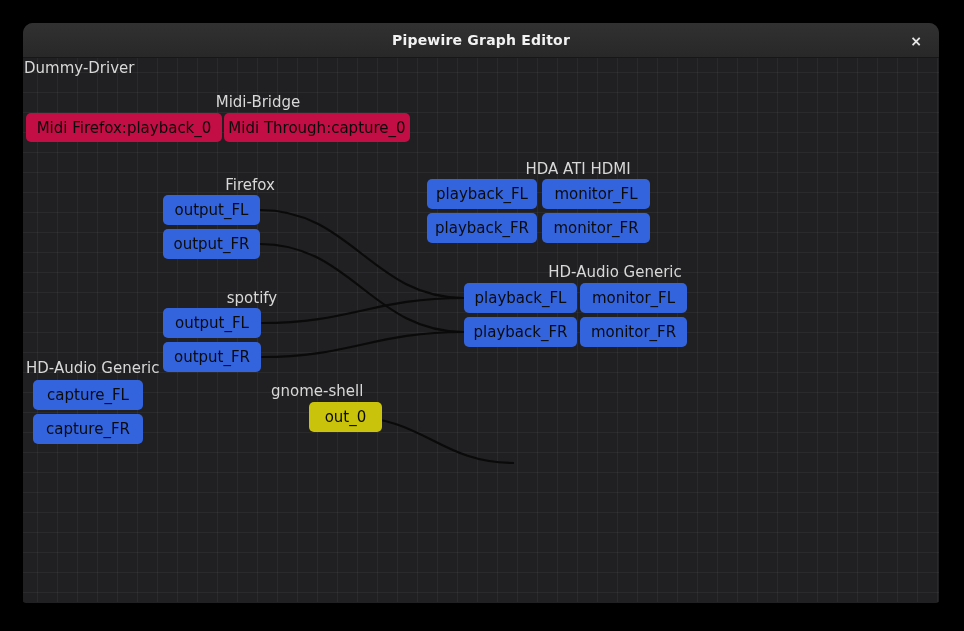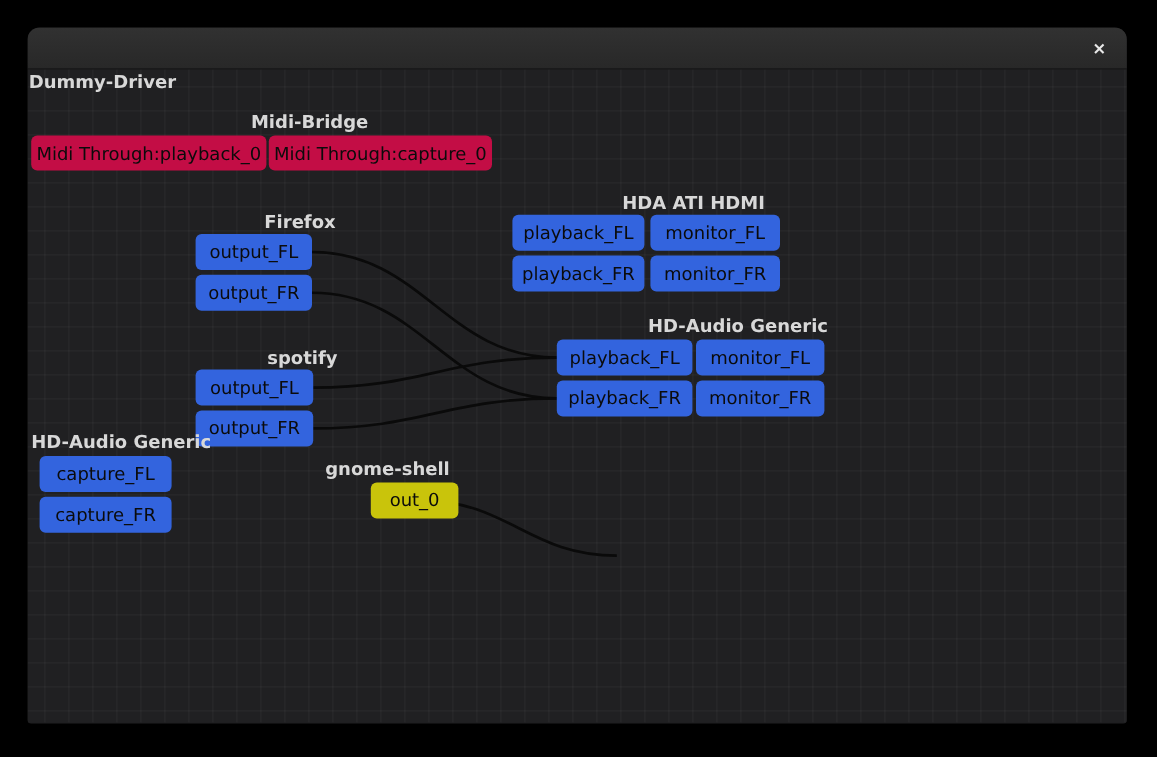--- a/index.html
+++ b/index.html
@@ -33,50 +33,51 @@
     background-image:
       linear-gradient(rgba(255,255,255,0.045) 1px, transparent 1px),
       linear-gradient(90deg, rgba(255,255,255,0.045) 1px, transparent 1px);
     background-size: 20px 20px;
     background-position: -6px -6px;
   }
   #wires { position: absolute; left: 0; top: 0; }
   #wires path { fill: none; stroke: #0a0a0a; stroke-width: 2.2px; }
   .node-title {
     position: absolute; color: #d8d8d8; font-size: 15px; line-height: 16px;
-    white-space: nowrap; cursor: default; z-index: 2; font-weight: bold;
+    white-space: nowrap; cursor: default; z-index: 2;
   }
   .node-title.centered { transform: translateX(-50%); margin-left: 40px; }
   .port {
     position: absolute; border-radius: 5px; box-sizing: border-box;
     display: flex; align-items: center; justify-content: center;
     font-size: 15px; color: #0b0b0b; white-space: nowrap; z-index: 2;
     cursor: default;
   }
 </style>
 </head>
 <body>
 
 <div class="screen">
   <div class="window">
     <div class="titlebar">
+      <div class="title">Pipewire Graph Editor</div>
       <button class="close-btn">×</button>
     </div>
     <div class="canvas" id="canvas">
       <svg id="wires" width="916" height="544" viewBox="0 0 916 544">
           <path d="M 237 152 C 328.8 152, 349.2 240, 441 240" stroke="#0a0a0a"></path>
           <path d="M 237 186 C 328.8 186, 349.2 274, 441 274" stroke="#0a0a0a"></path>
           <path d="M 238 265 C 329.35 265, 349.65 240, 441 240" stroke="#0a0a0a"></path>
           <path d="M 238 299 C 329.35 299, 349.65 274, 441 274" stroke="#0a0a0a"></path>
           <path d="M 327 359 C 400.8 359, 417.2 405, 491 405" stroke="#0a0a0a"></path>
         </svg>
 
     <div class="node-title" style="left: 1px; top: 2px;">Dummy-Driver</div>
         <div class="node-title centered" style="left: 195px; top: 36px;">Midi-Bridge</div>
-        <div class="port" style="left: 3px; top: 55px; width: 196px; height: 29px; background: rgb(195, 13, 69);">Midi Through:playback_0</div>
+        <div class="port" style="left: 3px; top: 55px; width: 196px; height: 29px; background: rgb(195, 13, 69);">Midi Firefox:playback_0</div>
         <div class="port" style="left: 201px; top: 55px; width: 186px; height: 29px; background: rgb(195, 13, 69);">Midi Through:capture_0</div>
         <div class="node-title centered" style="left: 187px; top: 119px;">Firefox</div>
         <div class="port" style="left: 140px; top: 137px; width: 97px; height: 30px; background: rgb(51, 100, 222);">output_FL</div>
         <div class="port" style="left: 140px; top: 171px; width: 97px; height: 30px; background: rgb(51, 100, 222);">output_FR</div>
         <div class="node-title centered" style="left: 515px; top: 103px;">HDA ATI HDMI</div>
         <div class="port" style="left: 404px; top: 121px; width: 110px; height: 30px; background: rgb(51, 100, 222);">playback_FL</div>
         <div class="port" style="left: 519px; top: 121px; width: 108px; height: 30px; background: rgb(51, 100, 222);">monitor_FL</div>
         <div class="port" style="left: 404px; top: 155px; width: 110px; height: 30px; background: rgb(51, 100, 222);">playback_FR</div>
         <div class="port" style="left: 519px; top: 155px; width: 108px; height: 30px; background: rgb(51, 100, 222);">monitor_FR</div>
         <div class="node-title centered" style="left: 552px; top: 206px;">HD-Audio Generic</div>

